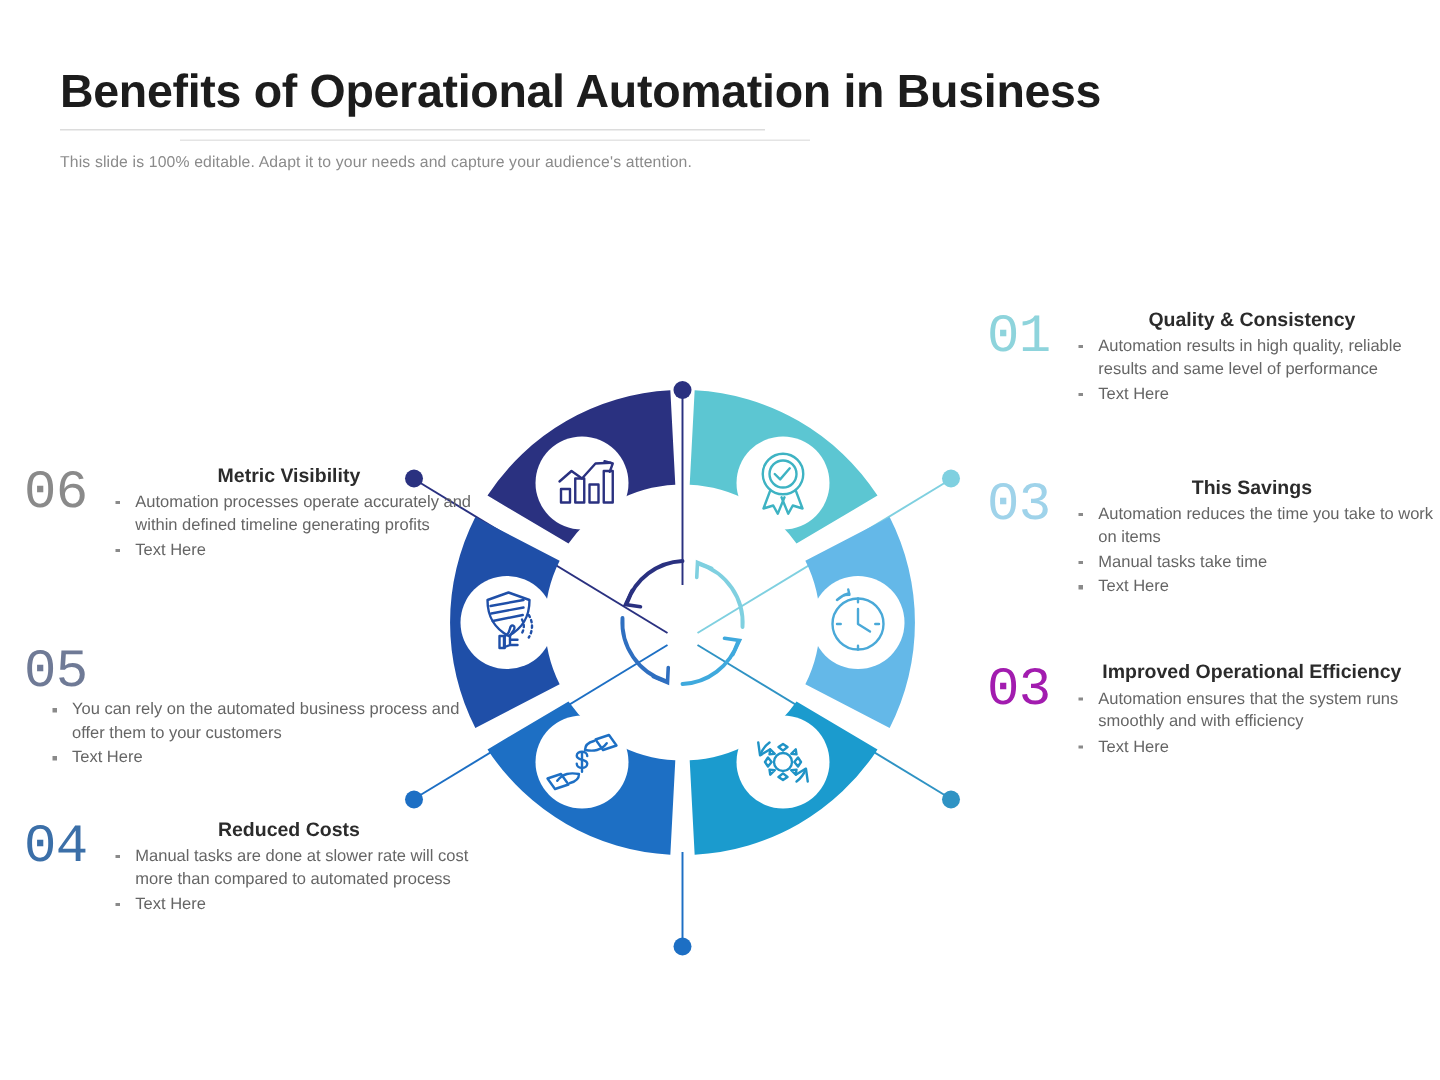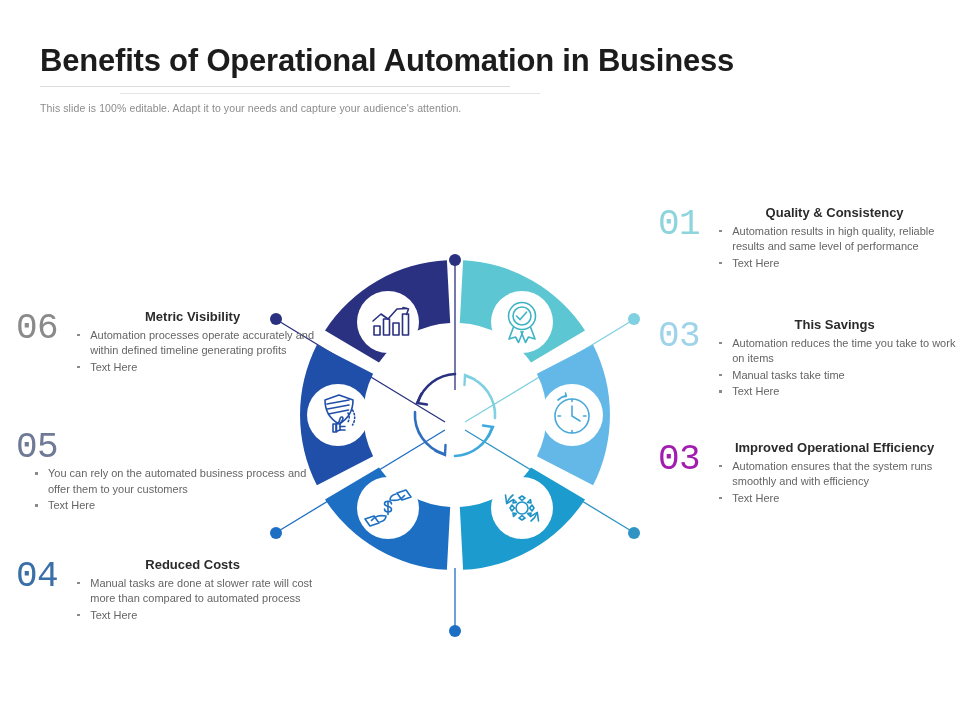--- a/index.html
+++ b/index.html
@@ -99,21 +99,21 @@
     left: 8px;
     top: 6px;
     width: 2.5px;
     height: 2.5px;
     background: #8a8a8a;
   }
 
   
   #blk06 { left: 16px;  top: 310px; }
   #blk05 { left: 16px;  top: 429px; flex-direction: column; }
-  #blk04 { left: 16px;  top: 558px; }
+  #blk04 { left: 16px;  top: 546px; }
   
   #blk01 { left: 658px; top: 206px; }
   #blk02 { left: 658px; top: 318px; }
   #blk03 { left: 658px; top: 441px; }
 
   
   #wheel {
     position: absolute;
     left: 245px;
     top: 190px;

